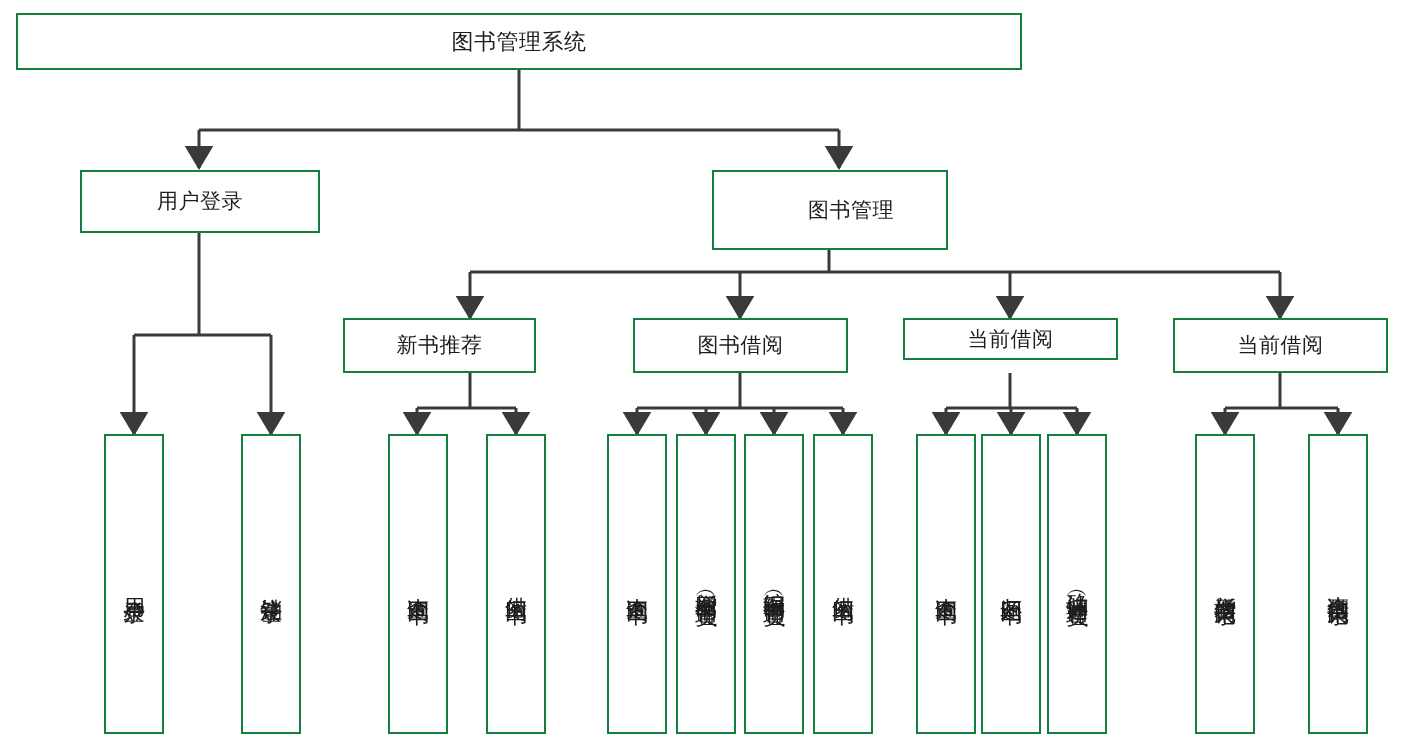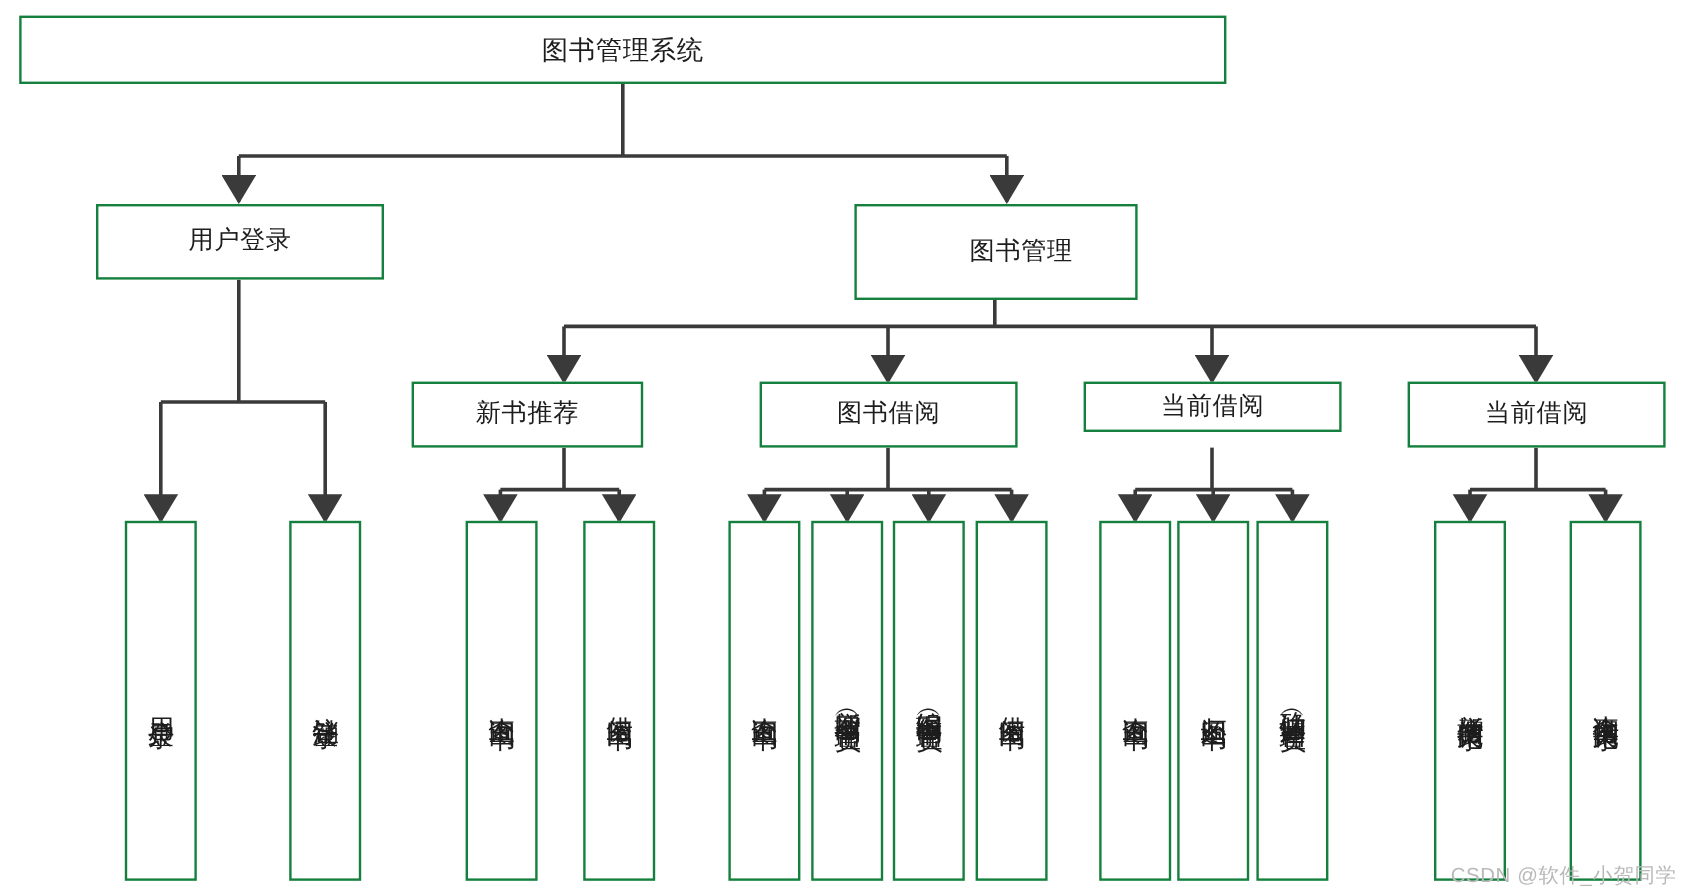--- a/index.html
+++ b/index.html
@@ -201,15 +201,14 @@
   </div>
 
   <div class="node vert" style="left:1195px; top:434px; width:60px; height:300px;">
     <span class="node-label">新增借阅记录</span>
   </div>
 
   <div class="node vert" style="left:1308px; top:434px; width:60px; height:300px;">
     <span class="node-label">查询借阅记录</span>
   </div>
 
-  <div class="watermark">CSDN @软件_小贺同学</div>
 
 </div>
 
 </body></html>

